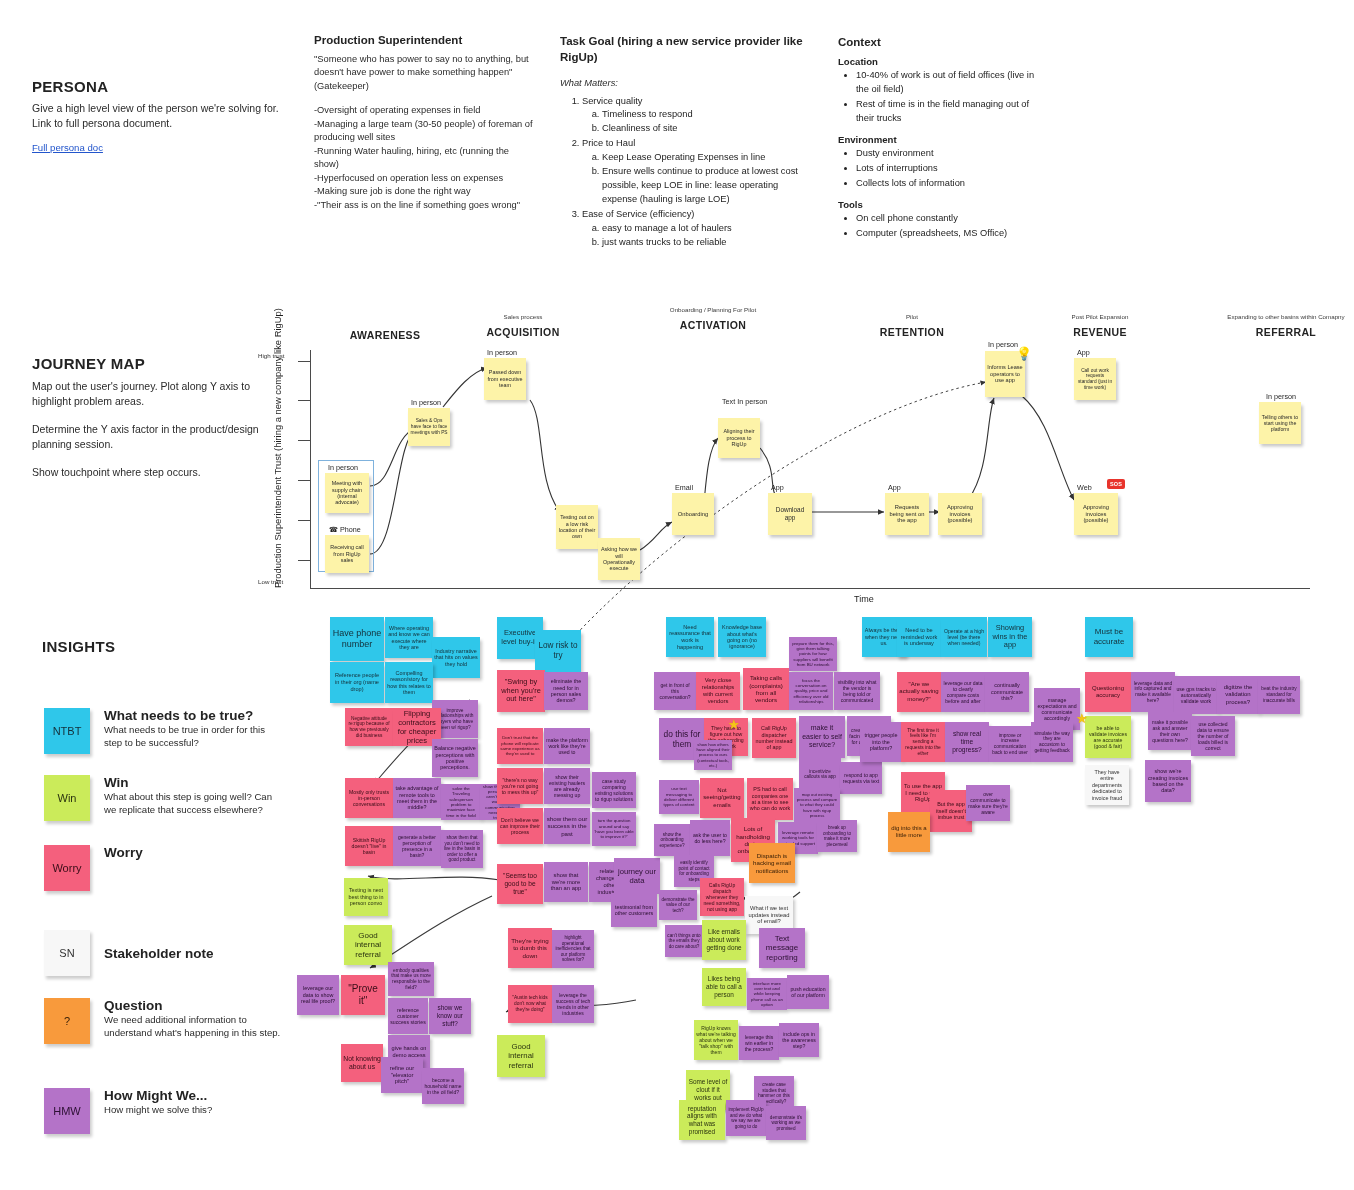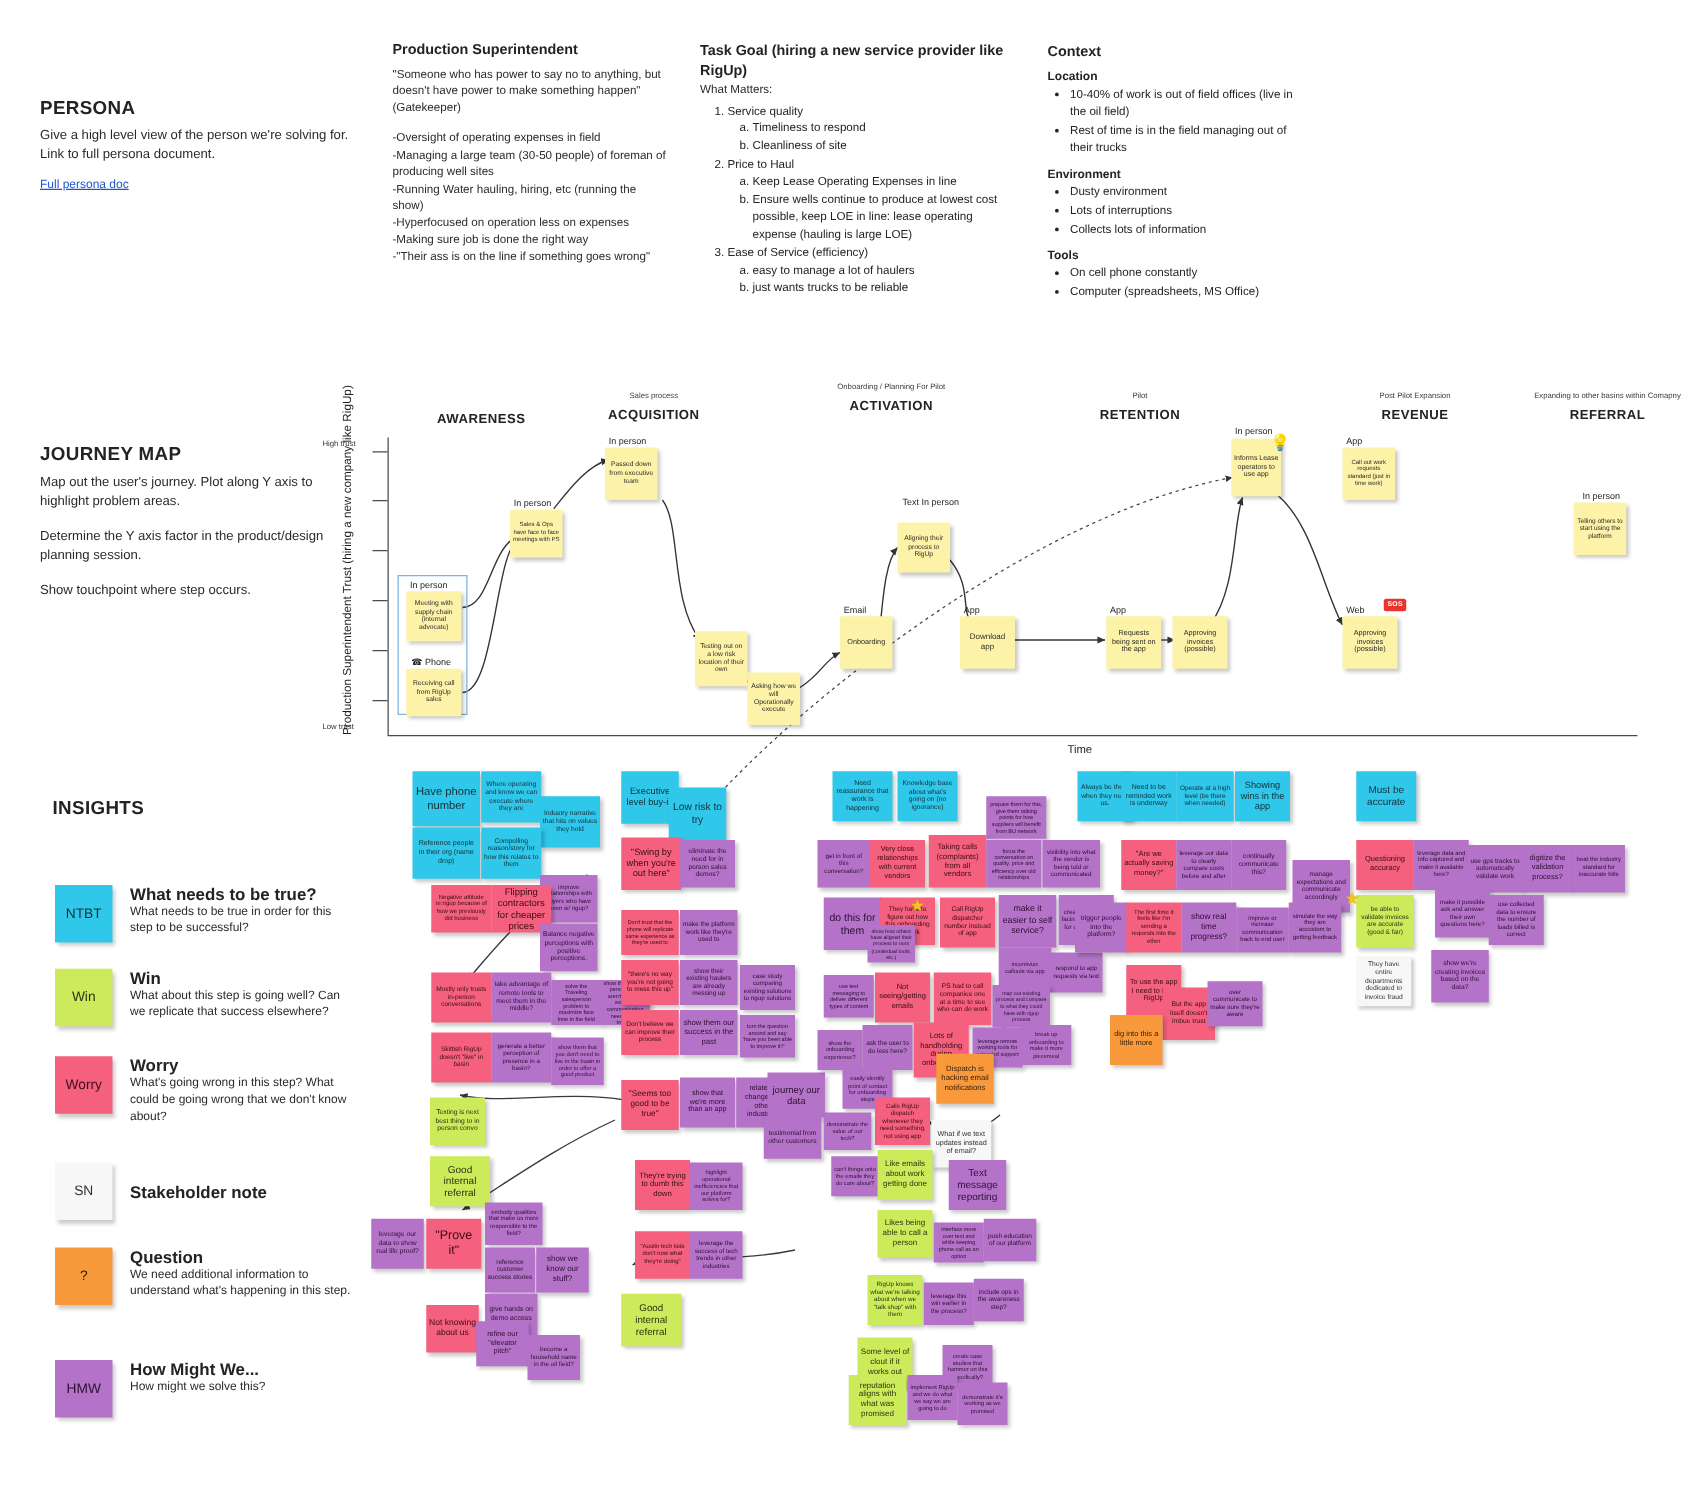--- a/index.html
+++ b/index.html
@@ -106,21 +106,21 @@
       <div>-Managing a large team (30-50 people) of foreman of producing well sites</div>
       <div>-Running Water hauling, hiring, etc (running the show)</div>
       <div>-Hyperfocused on operation less on expenses</div>
       <div>-Making sure job is done the right way</div>
       <div>-"Their ass is on the line if something goes wrong"</div>
     </div>
   </div>
 
   <div class="abs" style="left:560px; top:34px; width:250px;">
     <div class="col-head" style="line-height:1.35;">Task Goal (hiring a new service provider like RigUp)</div>
-    <div class="col-body" style="">What Matters:</div>
+    <div class="col-body" style="margin-top:12px;font-style:italic;">What Matters:</div>
     <ol class="matters">
       <li>
         <span>Service quality</span>
         <ol class="sub">
           <li>Timeliness to respond</li>
           <li>Cleanliness of site</li>
         </ol>
       </li>
       <li>
         <span>Price to Haul</span>
@@ -194,21 +194,21 @@
     <div class="stage-label" style="margin-top:5px;">ACQUISITION</div>
   </div>
   <div class="abs" style="left:633px; top:306px; width:160px;">
     <div class="stage-sub">Onboarding / Planning For Pilot</div>
     <div class="stage-label" style="margin-top:5px;">ACTIVATION</div>
   </div>
   <div class="abs" style="left:832px; top:313px; width:160px;">
     <div class="stage-sub">Pilot</div>
     <div class="stage-label" style="margin-top:5px;">RETENTION</div>
   </div>
-  <div class="abs" style="left:1052px; top:313px; width:160px;">
+  <div class="abs" style="left:1020px; top:313px; width:160px;">
     <div class="stage-sub">Post Pilot Expansion</div>
     <div class="stage-label" style="margin-top:5px;">REVENUE</div>
   </div>
   <div class="abs" style="left:1196px; top:313px; width:180px;">
     <div class="stage-sub">Expanding to other basins within Comapny</div>
     <div class="stage-label" style="margin-top:5px;">REFERRAL</div>
   </div>
 
   <svg class="flow" width="1354" height="1190">
     <defs>
@@ -307,21 +307,20 @@
     <div style="width:178px;">
       <div class="legend-title">Win</div>
       <div class="legend-desc">What about this step is going well? Can we replicate that success elsewhere?</div>
     </div>
   </div>
 
   <div class="abs" style="left:44px; top:845px; display:flex; gap:14px;">
     <div class="legend-sw worry">Worry</div>
     <div style="width:178px;">
       <div class="legend-title">Worry</div>
-      <div class="legend-desc">What's going wrong in this step? What could be going wrong that we don't know about?</div>
     </div>
   </div>
 
   <div class="abs" style="left:44px; top:930px; display:flex; gap:14px; align-items:center;">
     <div class="legend-sw sn">SN</div>
     <div style="width:178px;">
       <div class="legend-title">Stakeholder note</div>
       <div class="legend-desc"></div>
     </div>
   </div>

